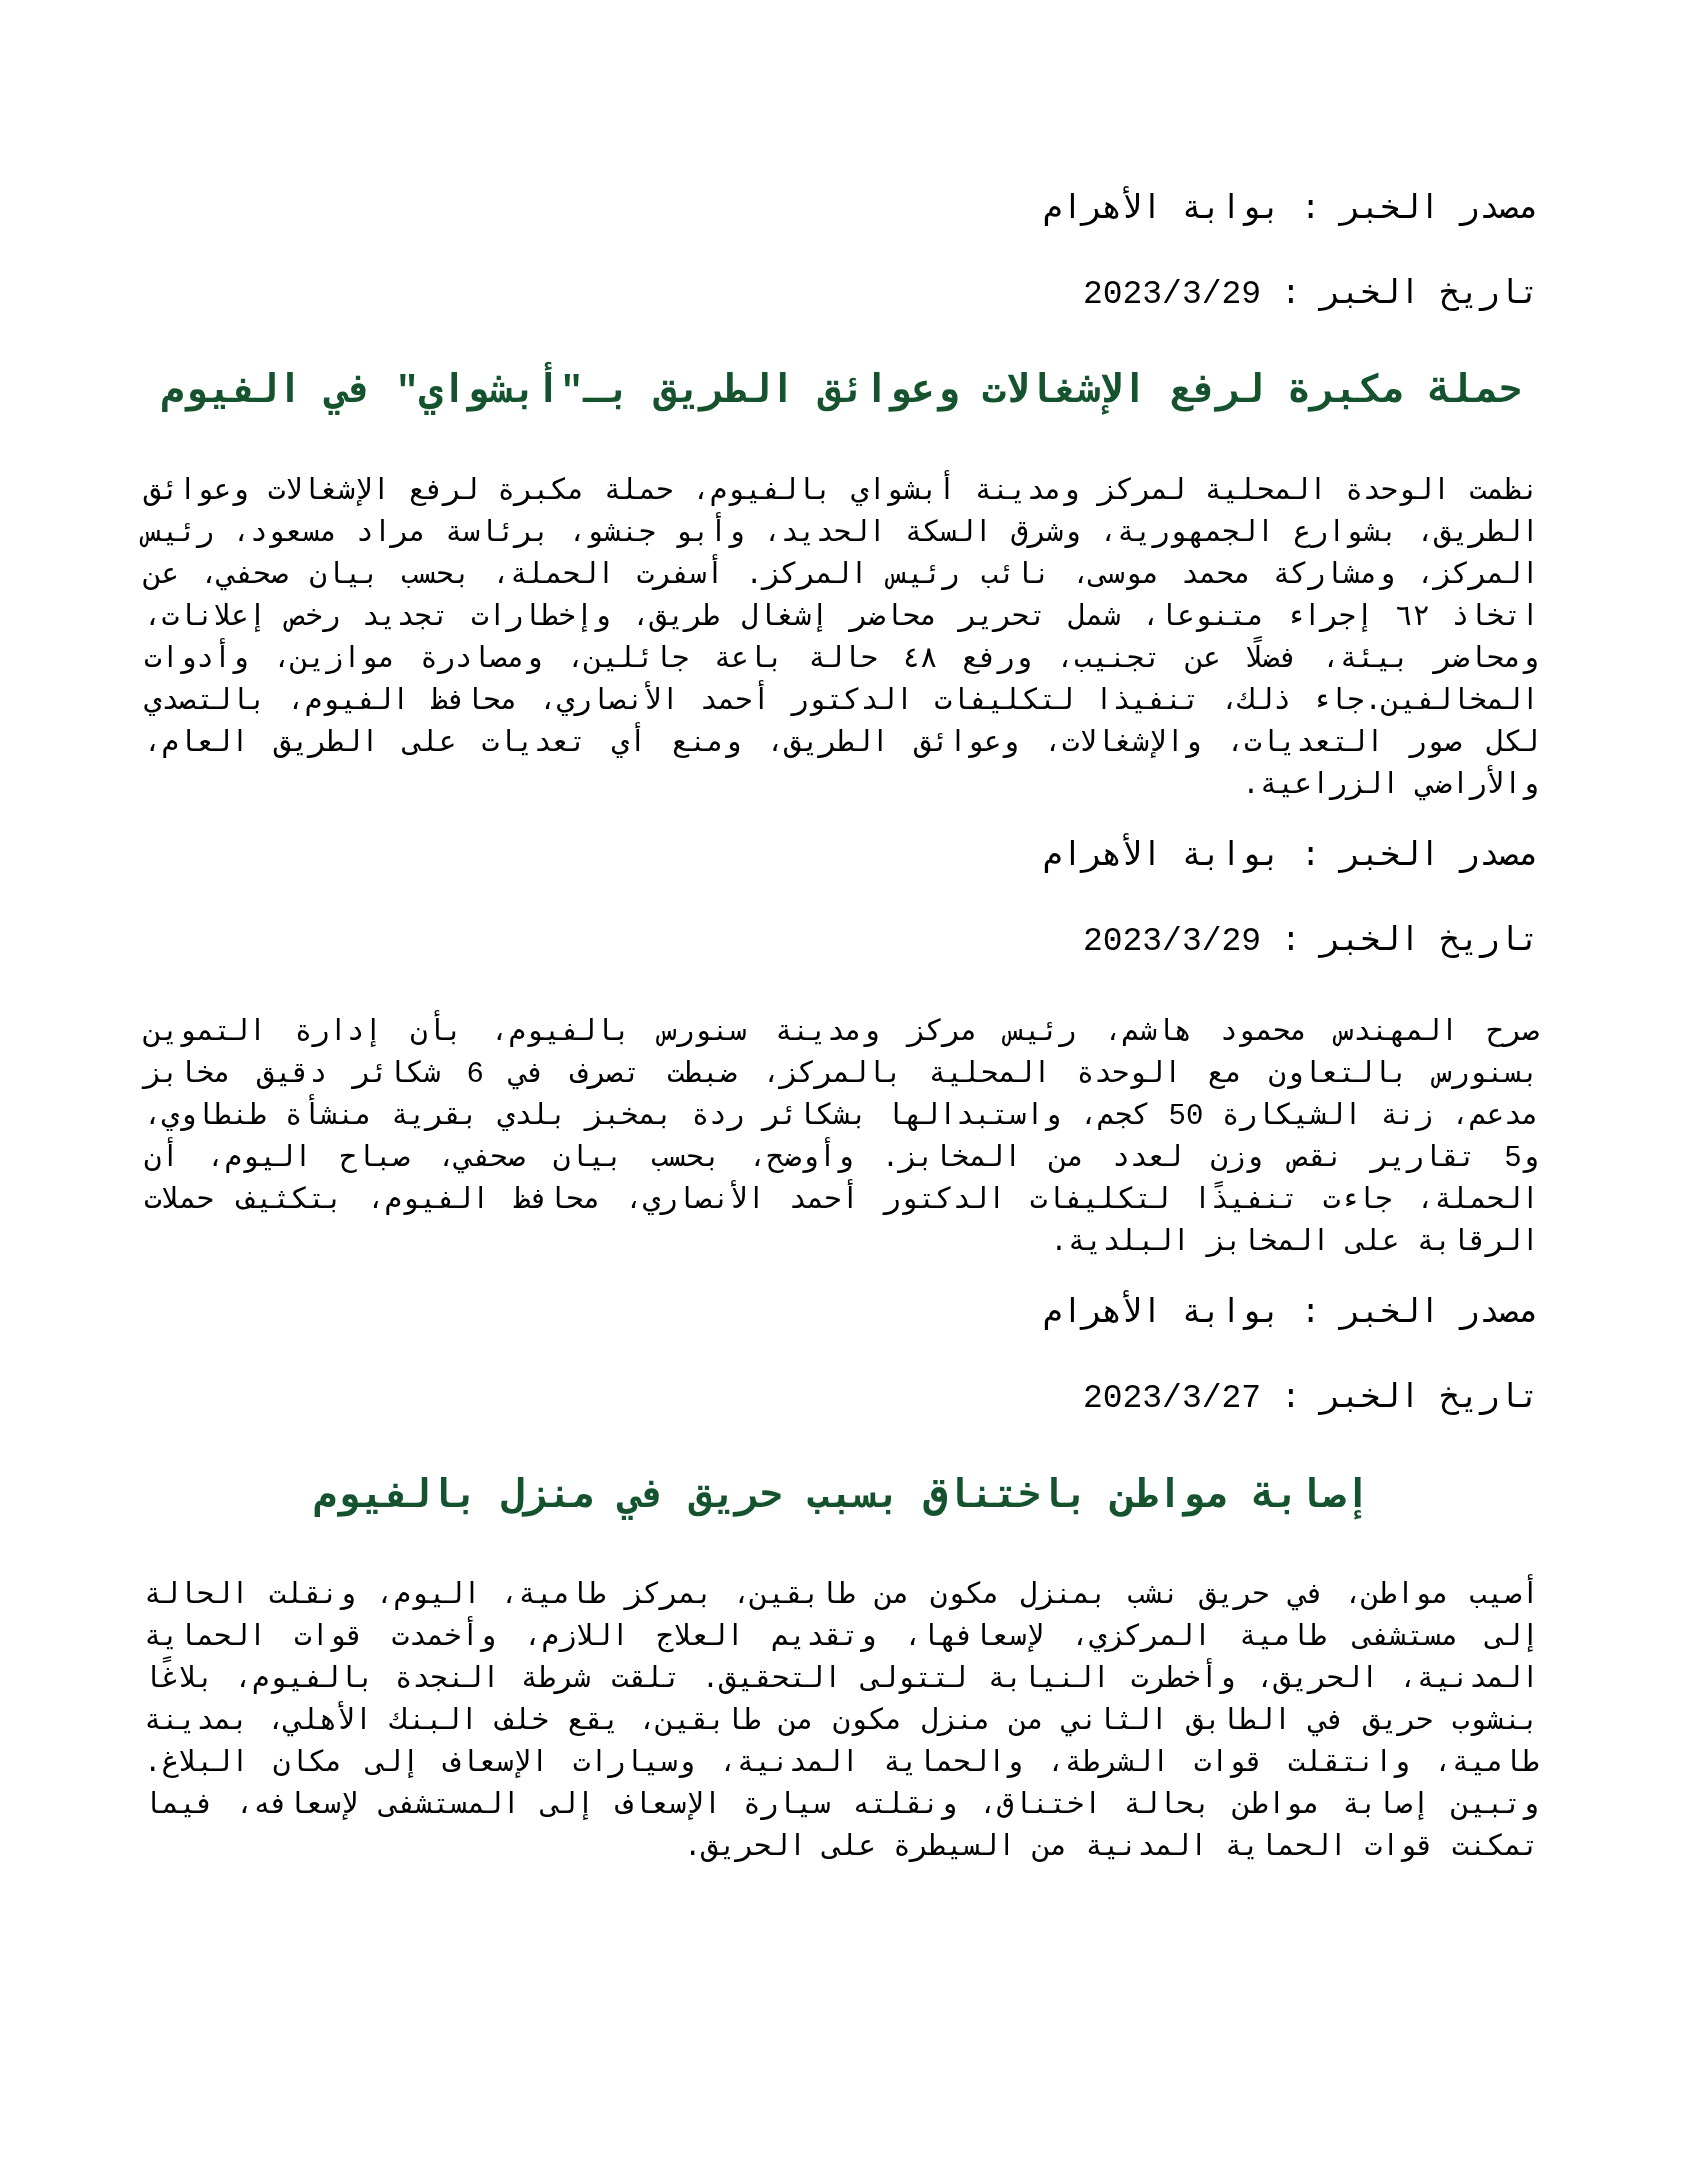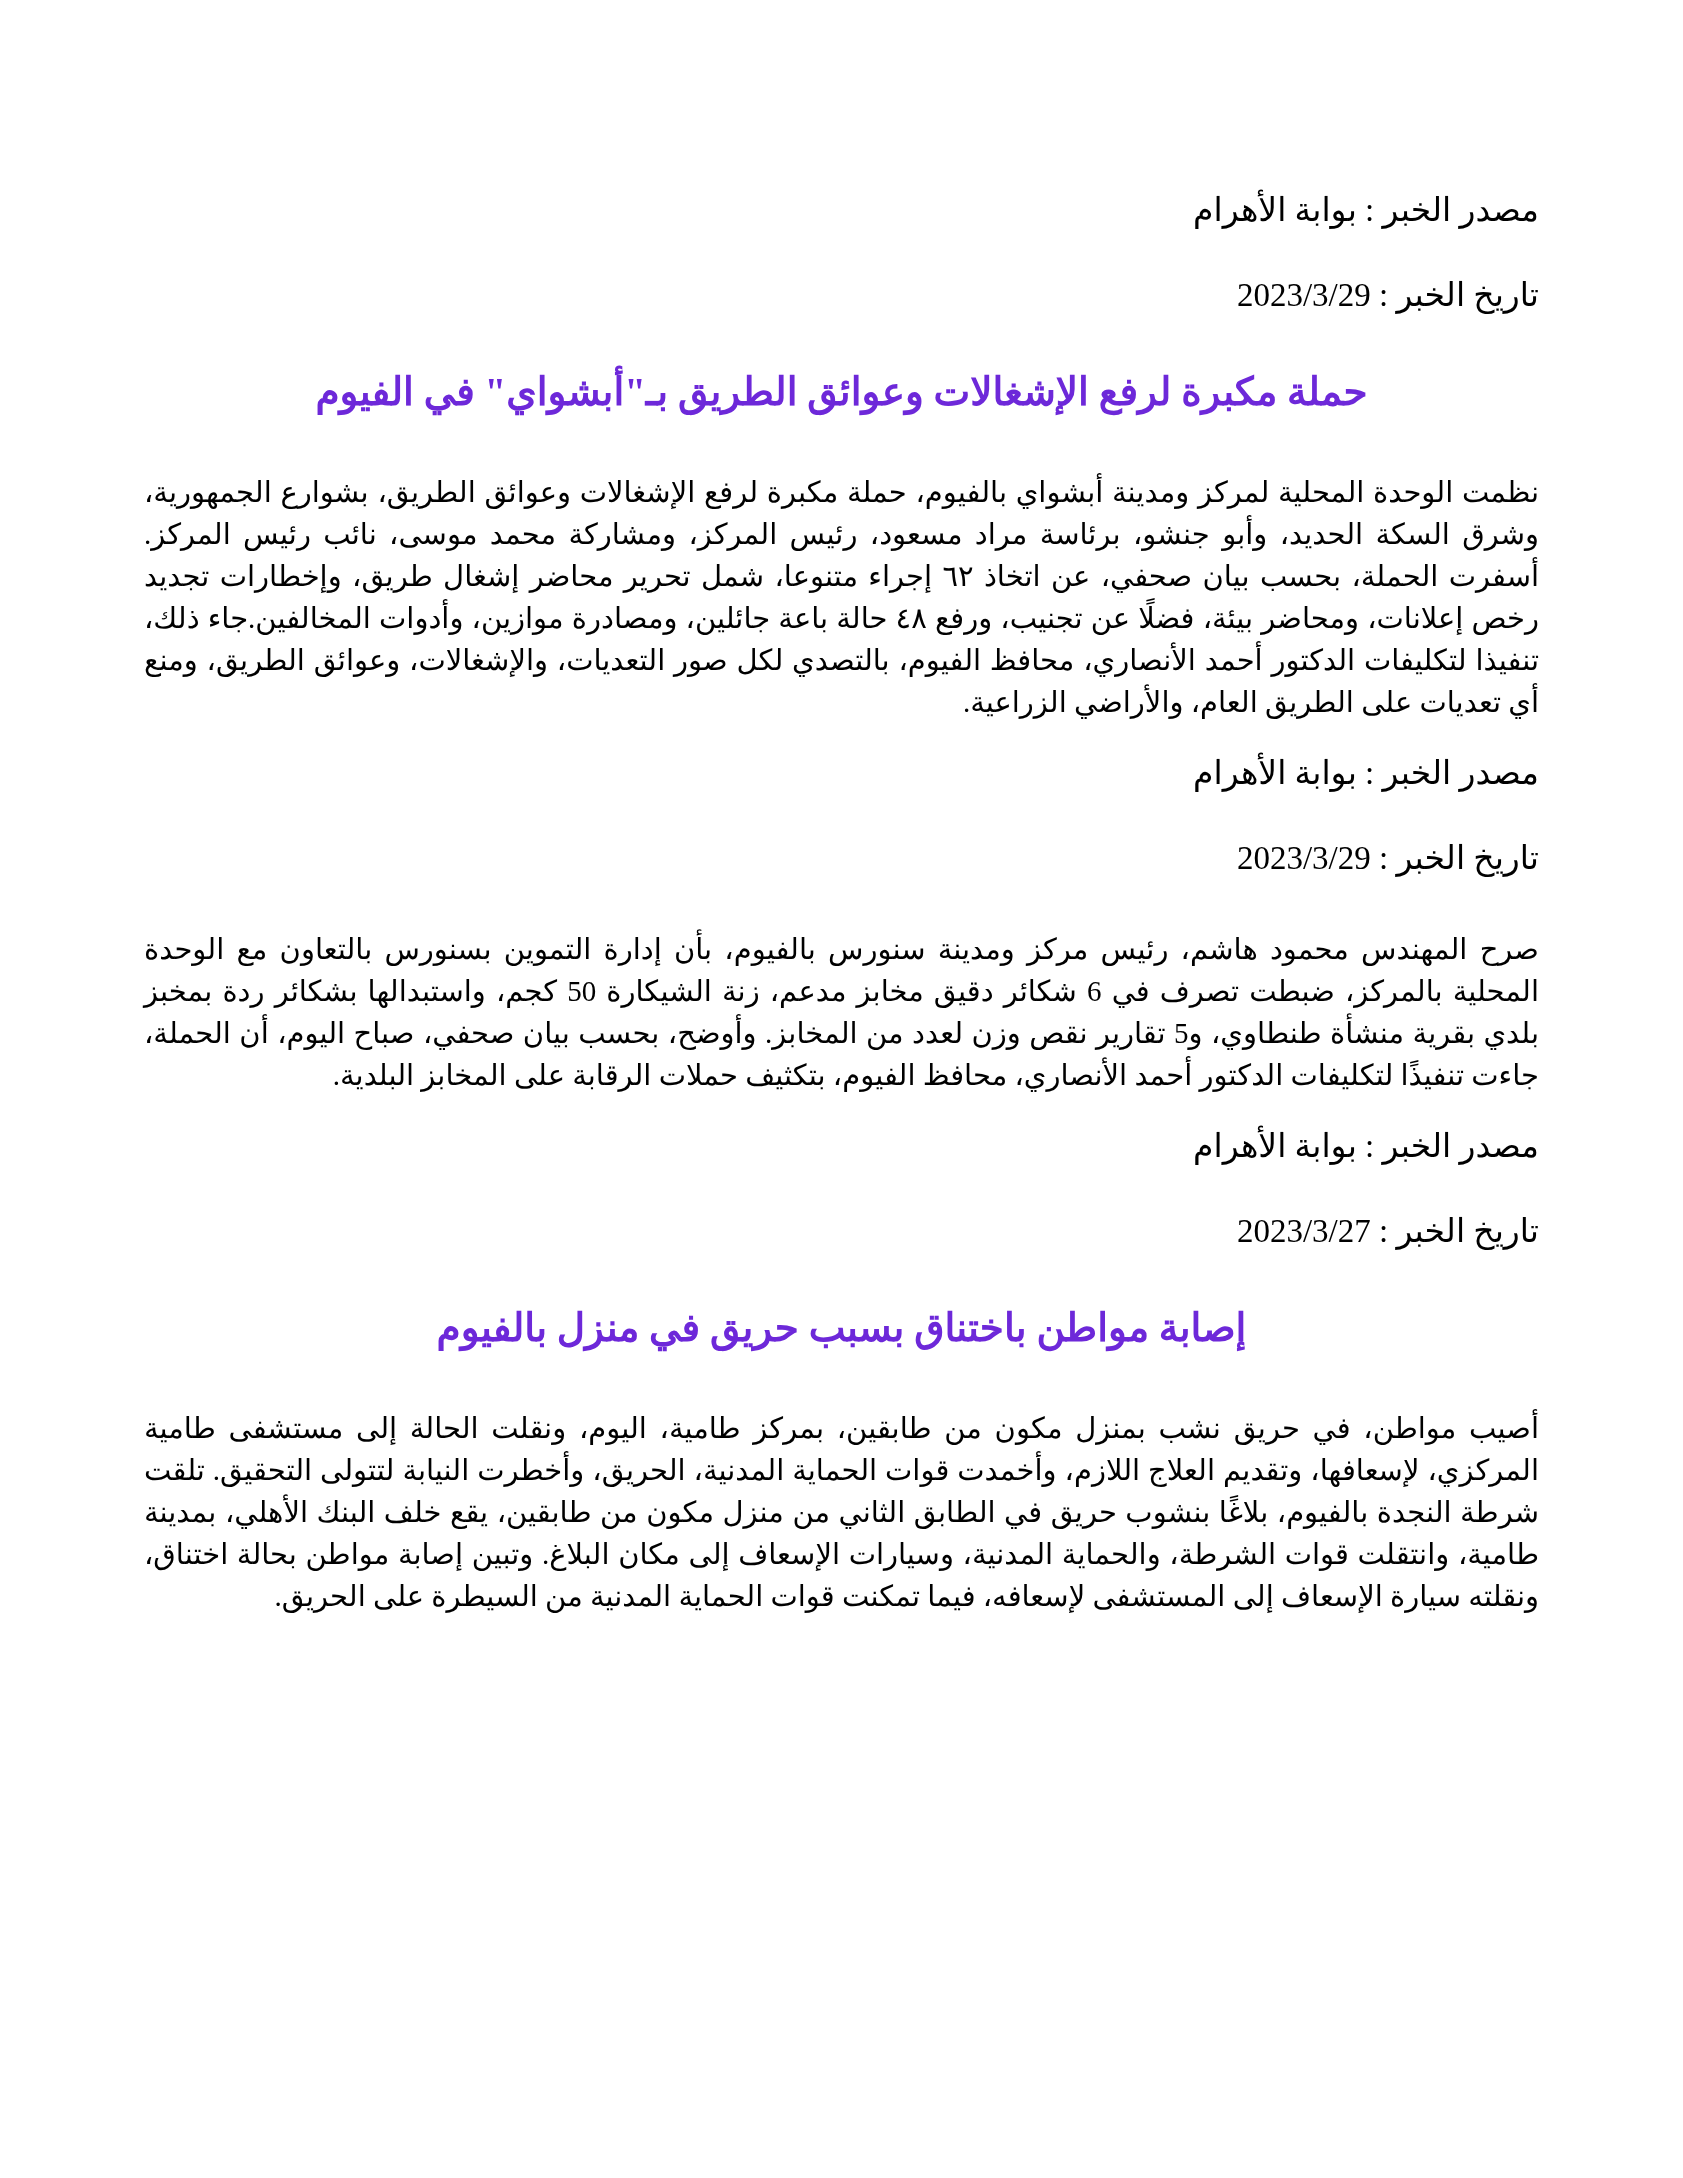--- a/index.html
+++ b/index.html
@@ -9,35 +9,35 @@
   }
   .page {
     position: relative;
     width: 1683px;
     height: 2178px;
     margin: 0 auto;
     background: #ffffff;
     box-sizing: border-box;
     padding: 188px 144px 0 144px;
     direction: rtl;
-    font-family: Liberation Serif, serif;
+    font-family: Liberation Mono, monospace;
     color: #000000;
     overflow: hidden;
   }
   .meta-line {
     font-size: 33px;
     line-height: 1.35;
     text-align: right;
     margin: 0 0 40px 0;
   }
   .meta-line.date {
     margin-bottom: 48px;
   }
   .headline {
-    color: #6d28d9;
+    color: #14532d;
     font-size: 39px;
     font-weight: bold;
     text-align: center;
     line-height: 1.4;
     margin: 40px 0 51px 0;
   }
   .body-text {
     font-size: 29px;
     line-height: 1.45;
     text-align: justify;

